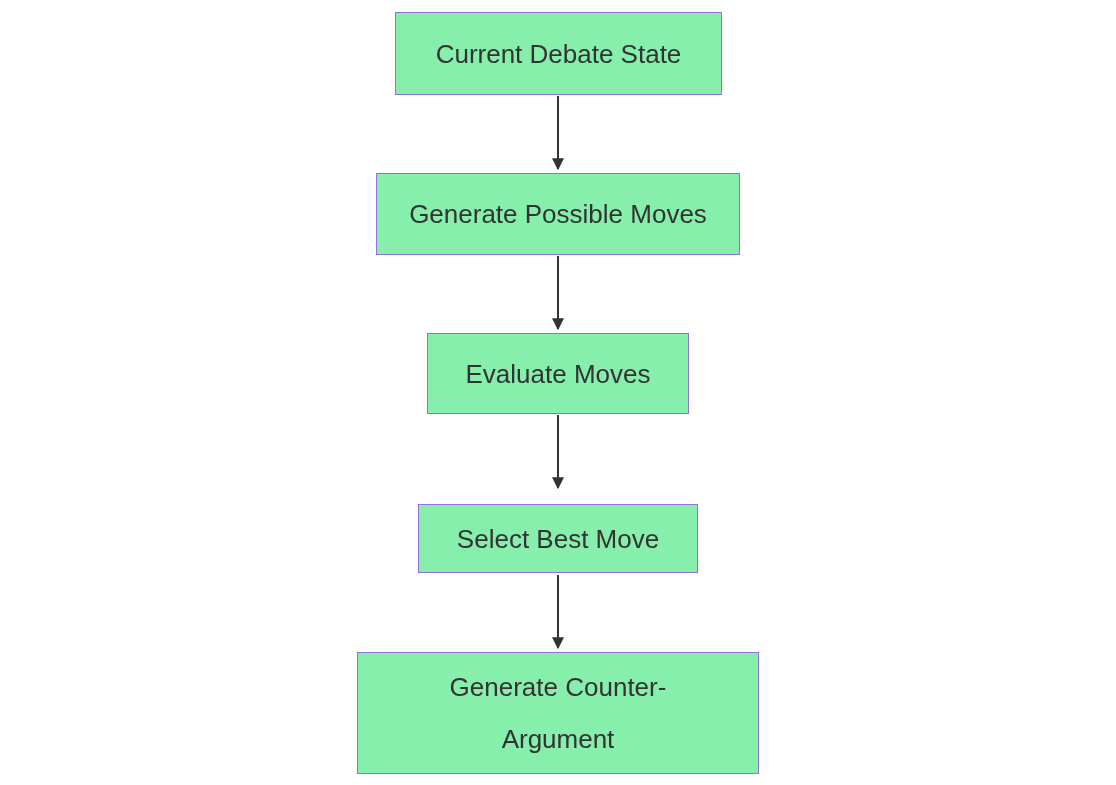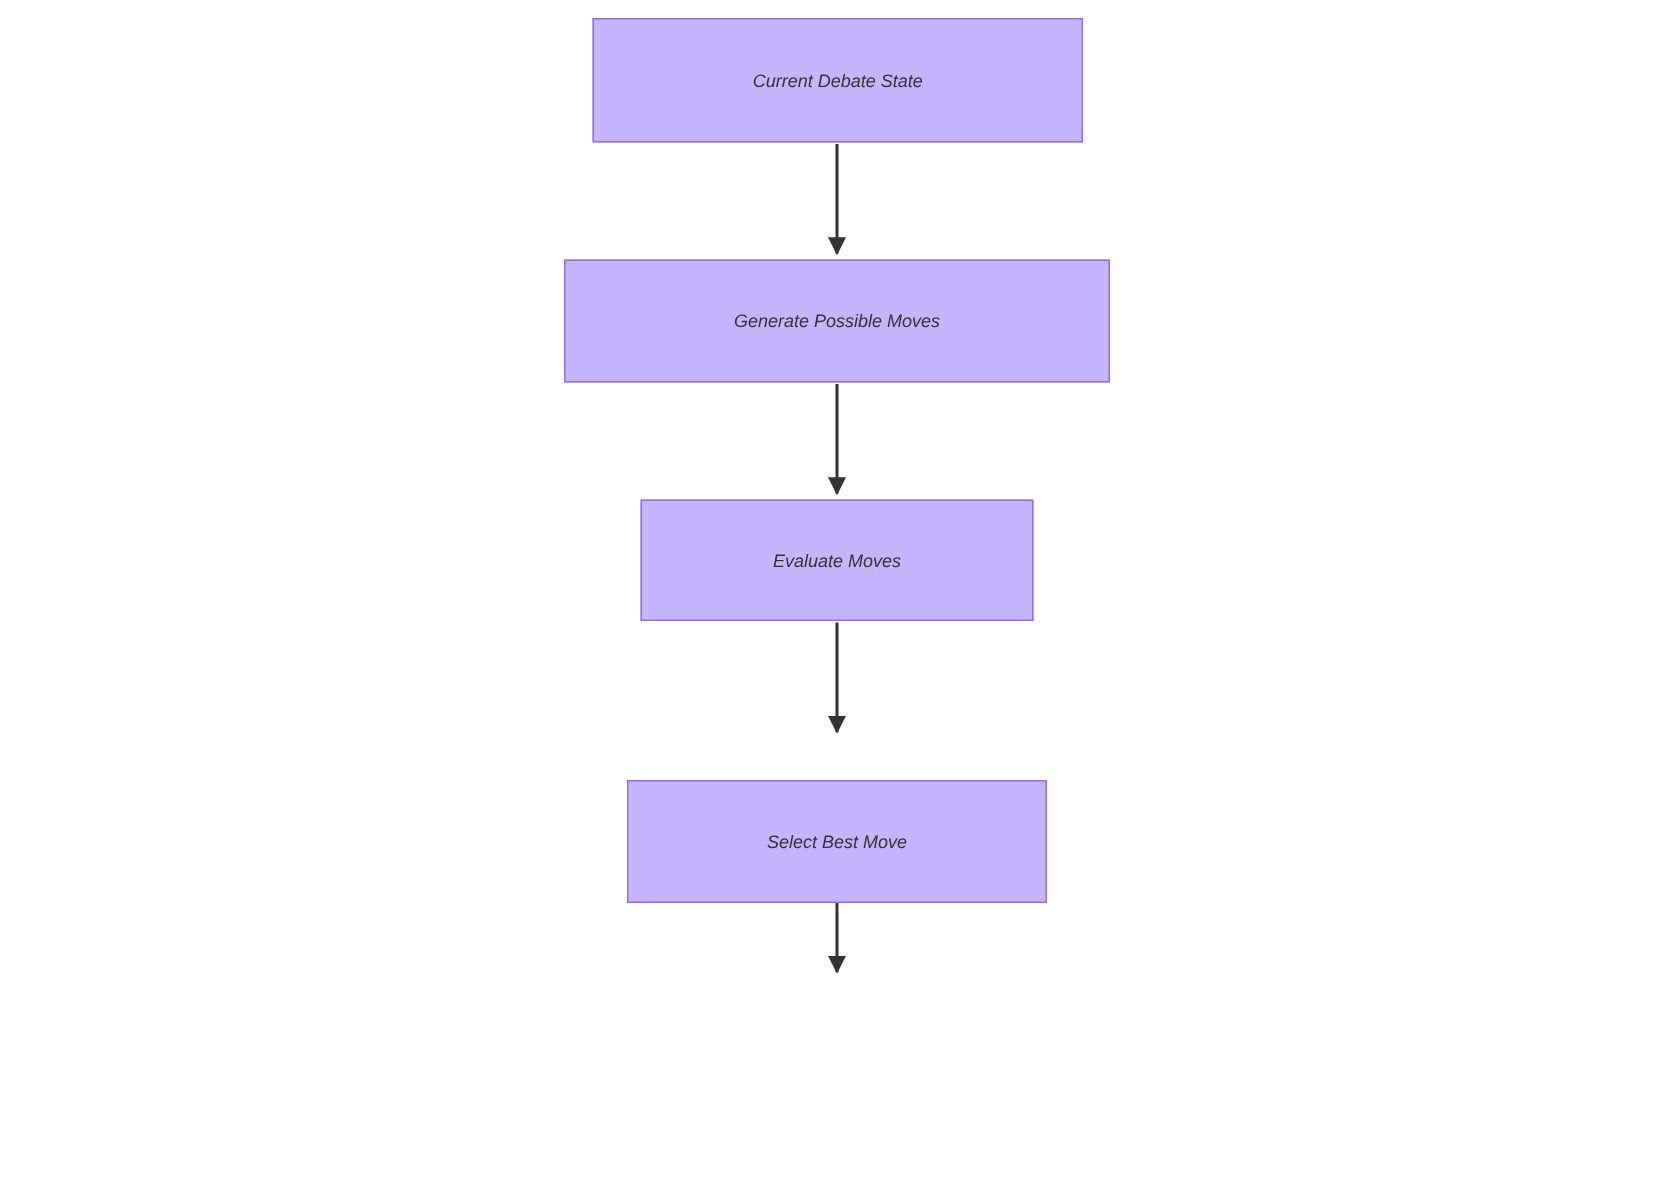--- a/index.html
+++ b/index.html
@@ -19,40 +19,39 @@
     position: absolute;
     left: 0;
     top: 0;
     width: 1116px;
     height: 785px;
     pointer-events: none;
   }
   .node {
     position: absolute;
     box-sizing: border-box;
-    background: #c4b5fd;
+    background: #86efac;
     border: 1px solid #9370DB;
     display: flex;
     align-items: center;
     justify-content: center;
     text-align: center;
     color: #333333;
-    font-size: 12px;
+    font-size: 26px;
     line-height: 2.0;
-    font-style: italic;
   }
   .node-label {
     white-space: pre-line;
     padding: 0 14px;
   }
   
   .node-0 { left: 395px; top: 12px;  width: 327px; height: 83px;  }
   .node-1 { left: 376px; top: 173px; width: 364px; height: 82px;  }
   .node-2 { left: 427px; top: 333px; width: 262px; height: 81px;  }
-  .node-3 { left: 418px; top: 520px; width: 280px; height: 82px;  }
+  .node-3 { left: 418px; top: 504px; width: 280px; height: 69px;  }
   .node-4 { left: 357px; top: 652px; width: 402px; height: 122px; }
 </style>
 </head>
 <body>
 
 <div class="canvas">
 
   <svg class="edges-layer" width="1116" height="785" viewBox="0 0 1116 785" xmlns="http://www.w3.org/2000/svg">
     <defs>
       <marker id="arrowhead" viewBox="0 0 10 10" refX="9" refY="5" markerWidth="6" markerHeight="6" orient="auto-start-reverse">
@@ -74,14 +73,18 @@
   </div>
 
   <div class="node node-1">
     <span class="node-label">Generate Possible Moves</span>
   </div>
 
   <div class="node node-3">
     <span class="node-label">Select Best Move</span>
   </div>
 
+  <div class="node node-4">
+    <span class="node-label">Generate Counter-
+Argument</span>
+  </div>
 
 </div>
 
 </body></html>

